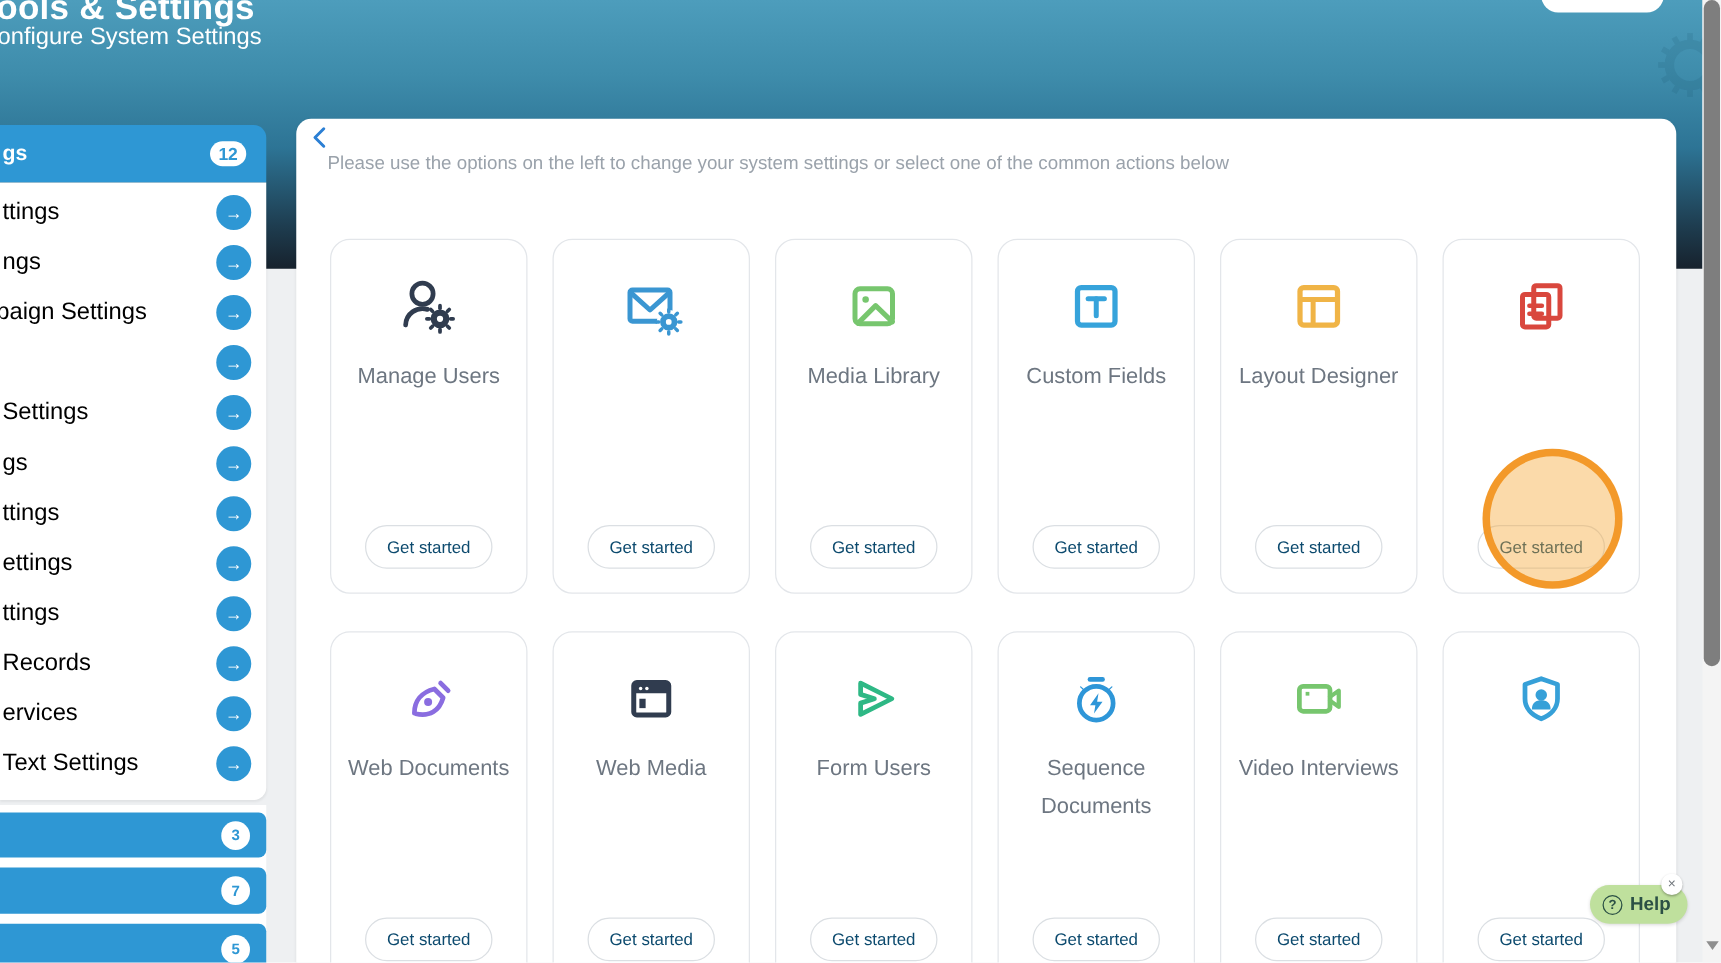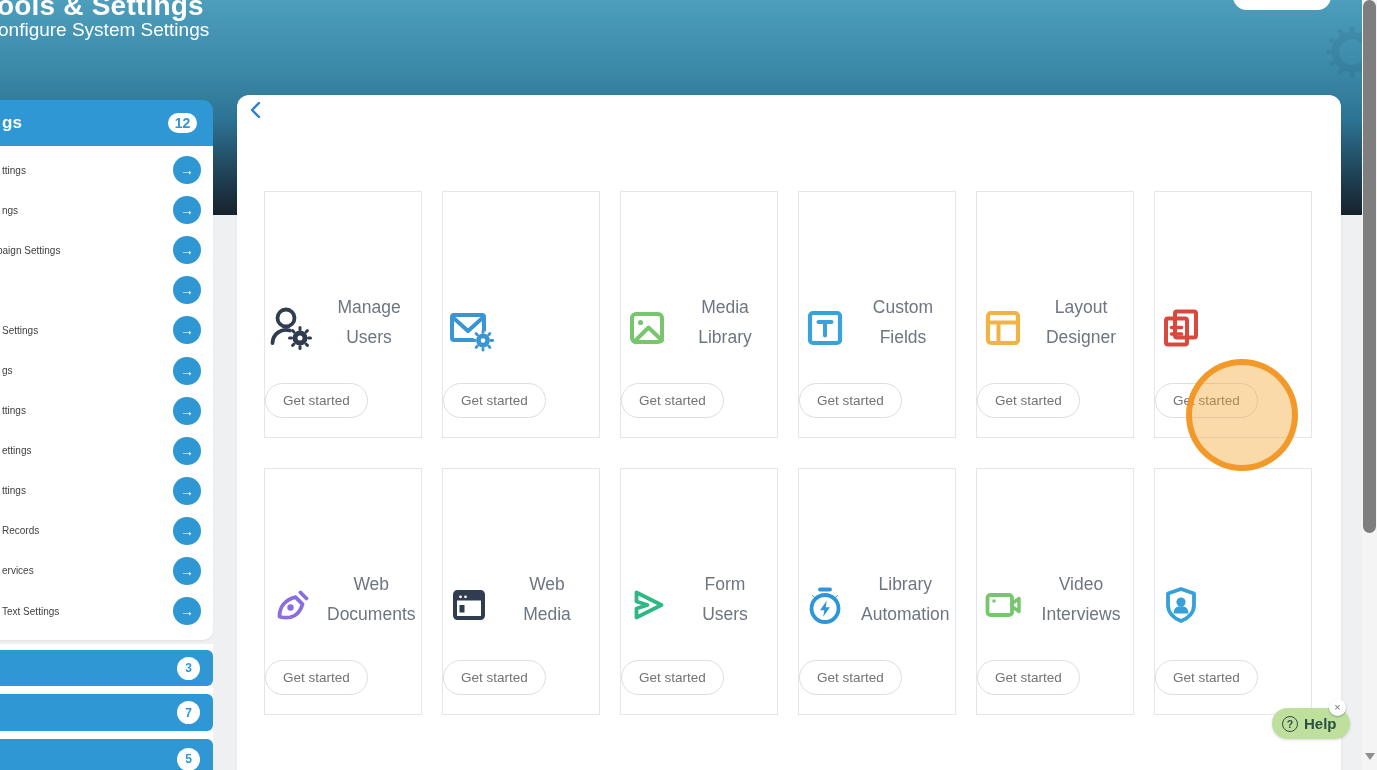--- a/index.html
+++ b/index.html
@@ -37,21 +37,21 @@
   }
   .side-body {
     position:absolute; left:0; top:146px; width:213px; height:494px;
     background:#fff; border-radius:0 0 10px 0; box-shadow:0 1px 2px rgba(0,0,0,.06);
     padding-top:4px; overflow:hidden;
   }
   .side-item {
     height:40.1px; display:flex; align-items:center; justify-content:space-between;
     padding:0 12px 0 2px; cursor:pointer;
   }
-  .side-label { color:#404040; font-size:10px; white-space:nowrap;text-align:right; }
+  .side-label { color:#000000; font-size:19px; white-space:nowrap;text-align:right; }
   .side-item:nth-child(3) .side-label { margin-left:-5px; }
   .side-arrow {
     width:28px; height:28px; border-radius:50%; background:#2e97d4; flex:0 0 28px;
     color:#fff; font-size:14px; display:flex; align-items:center; justify-content:center;
     border:none; cursor:pointer;
   }
   .side-underlay { position:absolute; left:0; top:644px; width:213px; height:126px; background:#fff; }
   .side-bar {
     position:absolute; left:0; width:213px; background:#2e97d4; border-radius:0 6px 6px 0;
     display:flex; align-items:center; justify-content:flex-end; padding-right:13px; cursor:pointer;
@@ -66,31 +66,31 @@
     position:absolute; left:237px; top:95px; width:1104px; height:700px;
     background:#fff; border-radius:12px; box-shadow:0 1px 3px rgba(0,0,0,.07);
   }
   .back-chevron { position:absolute; left:9px; top:6px; width:20px; height:20px; background:none; border:none; cursor:pointer; }
   .main-intro { position:absolute; left:25px; top:27px; color:#9aa2ab; font-size:15px; }
   .cards-grid {
     position:absolute; left:27px; top:96px;
     display:grid; grid-template-columns:repeat(6,158px); column-gap:20px; row-gap:30px;
   }
   .card {
-    width:158px; height:247px; background:#fff; border:1px solid #e3e6ea; border-radius:0;
-    position:relative; display:flex; flex-direction:row; align-items:center;
+    width:158px; height:284px; background:#fff; border:1px solid #e3e6ea; border-radius:16px;
+    position:relative; display:flex; flex-direction:column; align-items:center;
   }
   .card-icon { margin-top:27px; height:52px; }
   .card-title {
     margin-top:14px; color:#6d7681; font-size:17.5px; line-height:30px; text-align:center; padding:0 10px;
   }
   .get-started {
     position:absolute; bottom:19px; height:35px; padding:0 17px;
     background:#fff; border:1px solid #dbdfe3; border-radius:18px;
-    color:#737373; font-size:13.5px; font-family:inherit; cursor:pointer;
+    color:#0c4a6e; font-size:13.5px; font-family:inherit; cursor:pointer;
   }
 
   
   .click-ring {
     position:absolute; left:1186px; top:359px; width:112px; height:112px; border-radius:50%;
     background:rgba(245,166,53,.42); border:6px solid rgba(242,148,32,.92); z-index:5; pointer-events:none;
   }
 
   
   .help-pill {
@@ -224,20 +224,21 @@
 <div class="side-bar" style="top:739px; height:40px;">
   <span class="side-bar-badge">5</span>
 </div>
 
 <div class="main-panel">
   <button class="back-chevron">
     <svg width="14" height="18" viewBox="0 0 14 18">
         <polyline points="10,2 3,9 10,16" fill="none" stroke="#2b7fd4" stroke-width="2.4" stroke-linecap="round" stroke-linejoin="round"></polyline>
       </svg>
   </button>
+  <div class="main-intro">Please use the options on the left to change your system settings or select one of the common actions below</div>
 
   <div class="cards-grid">
 
     <div class="card">
       <div class="card-icon" style="color: rgb(48, 60, 79);">
         <svg width="52" height="52" viewBox="0 0 52 52">
           <circle class="st" cx="21" cy="16" r="8.5" stroke-width="3.8"></circle>
           <path class="st" d="M7.5 41 A 13.5 13.5 0 0 1 25 28.5" stroke-width="3.8"></path>
           <circle cx="35" cy="36" r="9.5" fill="#fff"></circle>
           <circle class="st" cx="35" cy="36" r="5" stroke-width="5"></circle>
@@ -366,21 +367,21 @@
     <div class="card">
       <div class="card-icon" style="color: rgb(46, 150, 216);">
         <svg width="52" height="52" viewBox="0 0 52 52">
           <circle class="st" cx="26" cy="29.5" r="13.5" stroke-width="3.8"></circle>
           <line class="st" x1="21" y1="10.5" x2="31" y2="10.5" stroke-width="3.8"></line>
           <line class="st" x1="13.5" y1="16.5" x2="16.2" y2="19"></line>
           <line class="st" x1="38.5" y1="16.5" x2="35.8" y2="19"></line>
           <path d="M27.8 21.5 L21 31.2 L25.3 31.2 L24.2 37.8 L31 28.3 L26.7 28.3 Z" fill="currentColor"></path>
         </svg>
       </div>
-      <div class="card-title">Library Automation</div>
+      <div class="card-title">Sequence Documents</div>
       <button class="get-started">Get started</button>
     </div>
 
     <div class="card">
       <div class="card-icon" style="color: rgb(119, 198, 110);">
         <svg width="52" height="52" viewBox="0 0 52 52">
           <rect class="st" x="10.5" y="16" width="24.5" height="20" rx="3" stroke-width="3.8"></rect>
           <rect x="15.5" y="20.5" width="3" height="3" fill="currentColor"></rect>
           <path class="st" d="M35 24.5 L42 19.5 L42 32.5 L35 27.5" stroke-width="3.4"></path>
         </svg>

